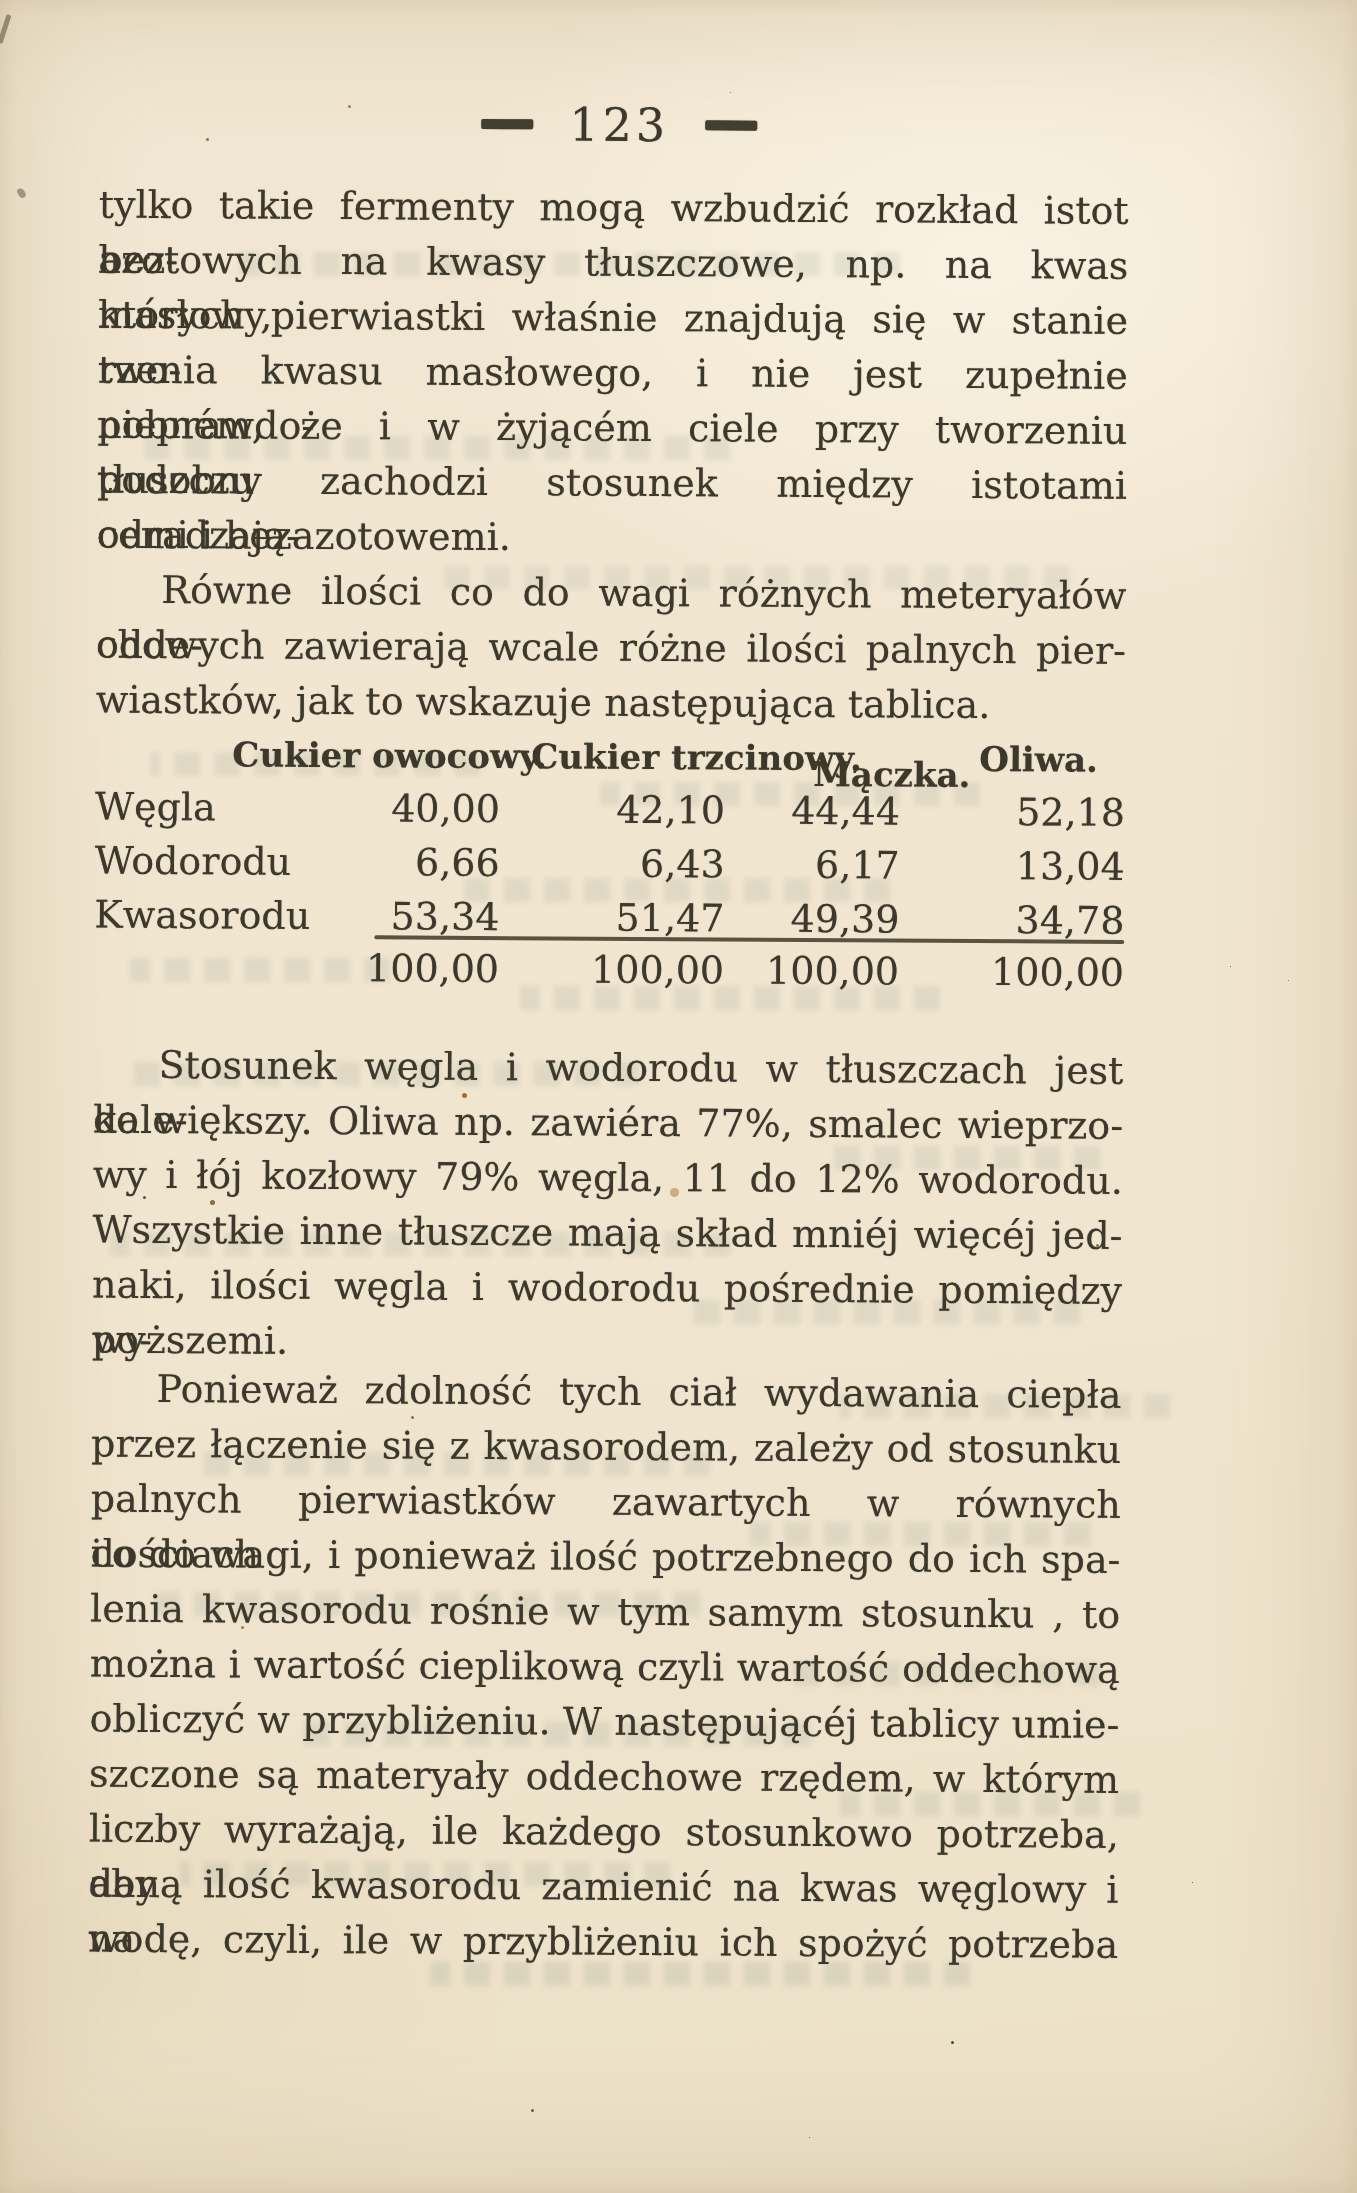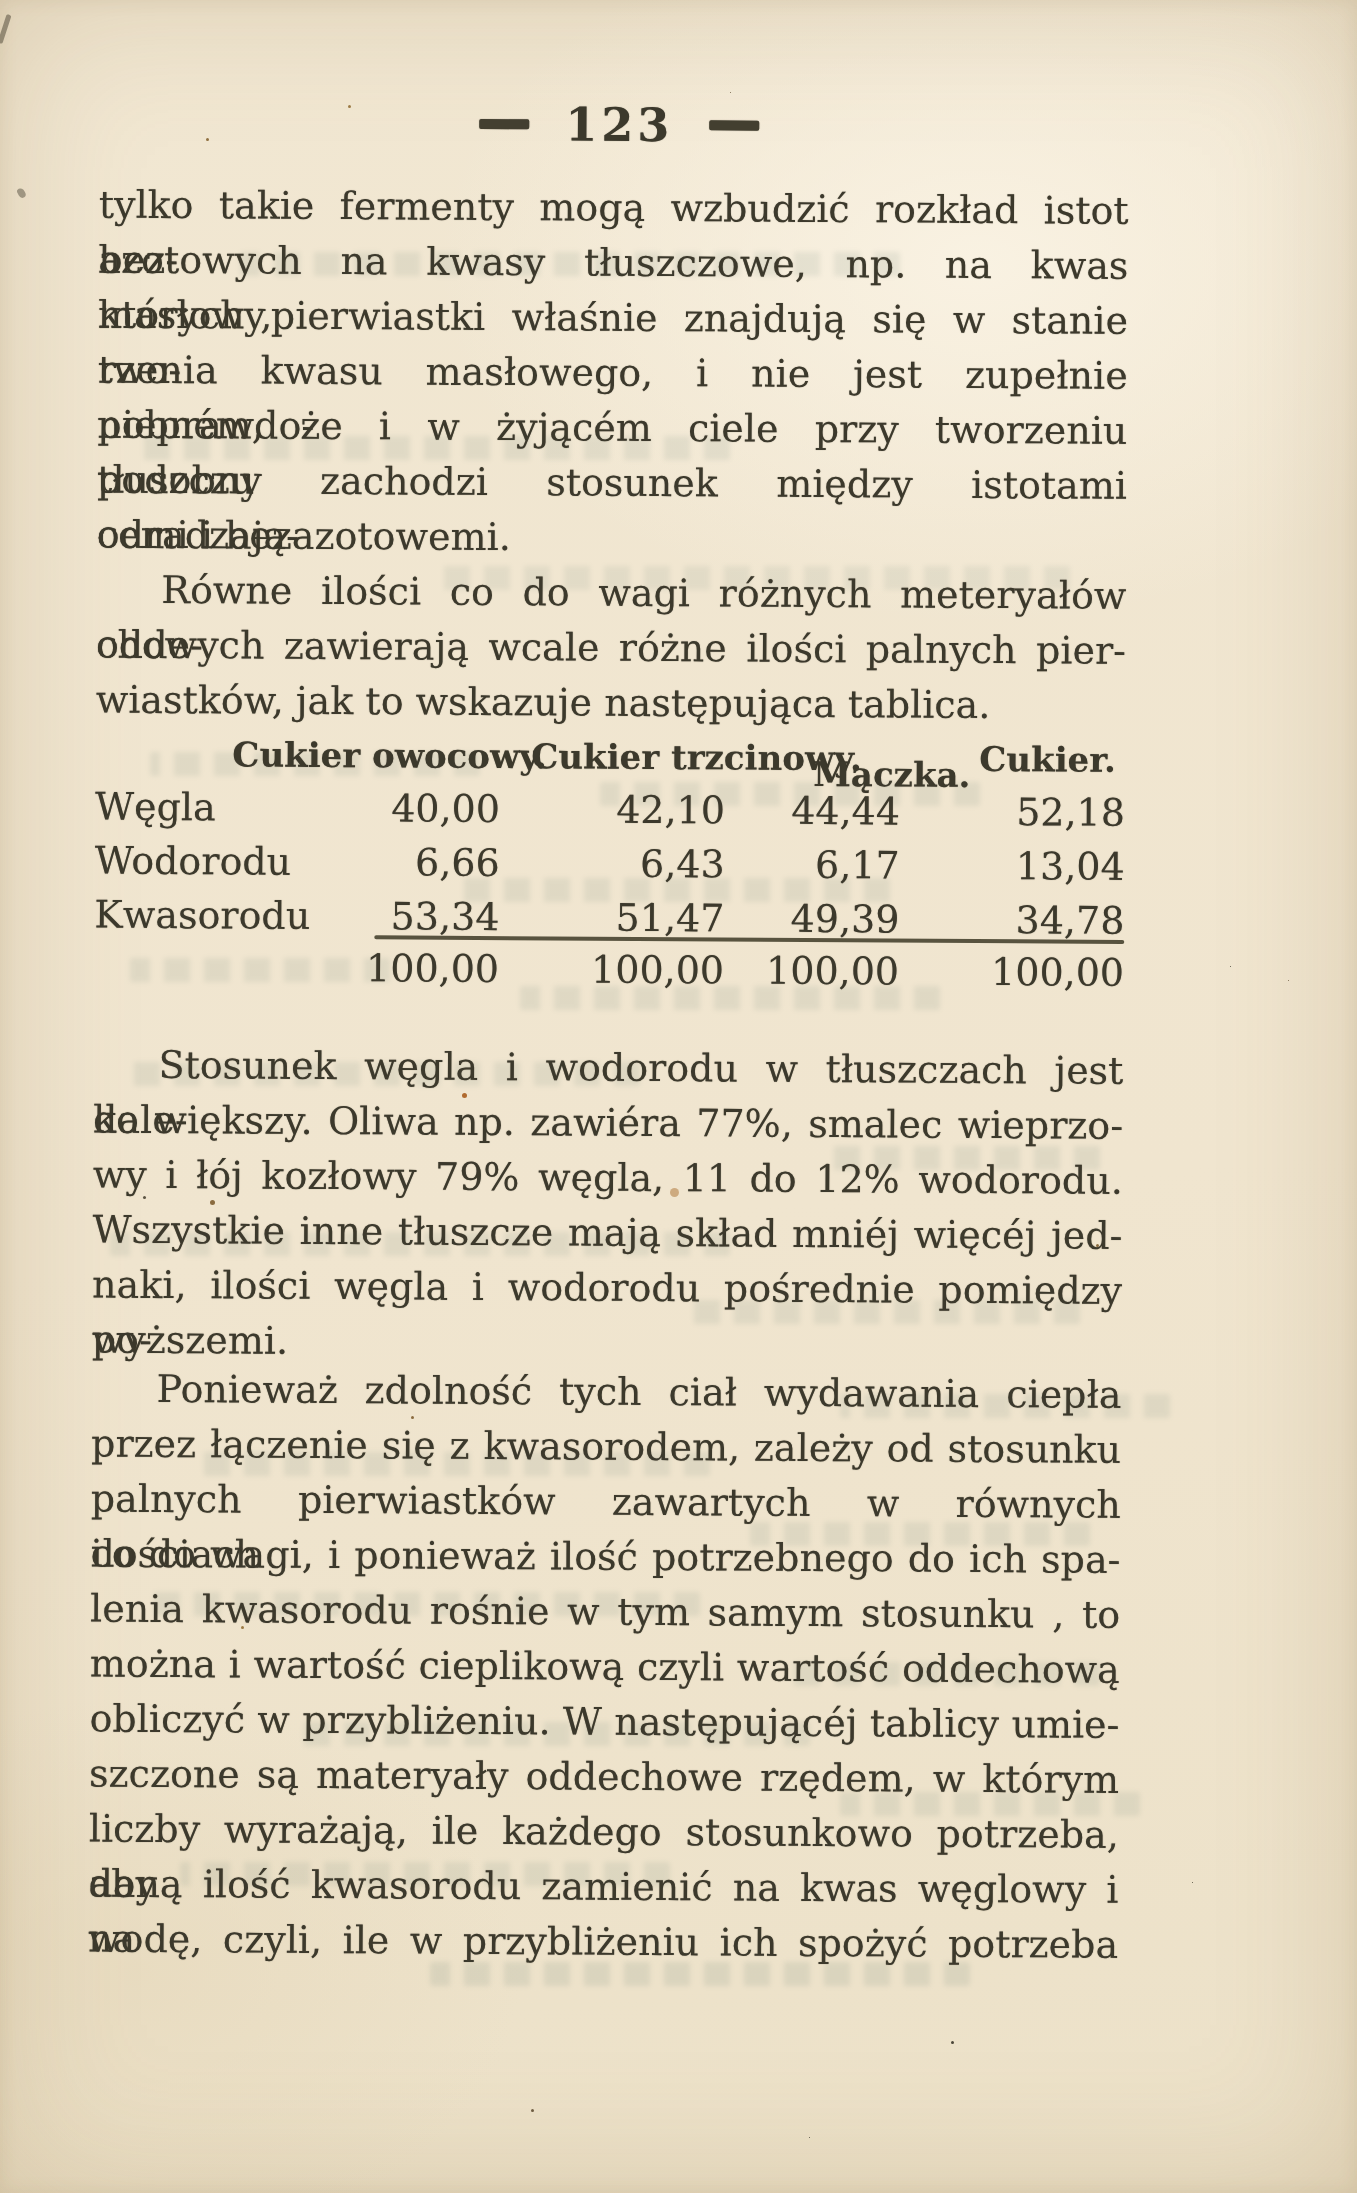--- a/index.html
+++ b/index.html
@@ -22,21 +22,21 @@
     color:#3c392c;
     font-size:38px;line-height:55px;
     text-shadow:0 0 1px rgba(60,55,42,.55);
   }
   
   .pagehead{
     position:absolute;top:92px;left:380px;width:280px;height:60px;
     display:flex;align-items:center;justify-content:center;gap:36px;
   }
   .pagehead .dash{width:52px;height:10px;background:#433f30;border-radius:2px;box-shadow:0 0 1px rgba(60,55,42,.6);}
-  .pagehead .pnum{font-size:46px;font-weight:bold;letter-spacing:4px;line-height:1;}
+  .pagehead .pnum{font-size:46px;font-weight:normal;letter-spacing:4px;line-height:1;}
   
   .para{position:absolute;left:0;width:1030px;}
   .tline{height:55px;text-align:justify;text-align-last:justify;}
   .tline.short{text-align-last:left;}
   .para.indent .tline:first-child{text-indent:65px;}
   #p1{top:178px;} #p2{top:563px;} #p3{top:1038px;} #p4{top:1362px;}
   
   .dtable{position:absolute;left:0;top:728px;width:1030px;height:270px;}
   .thead{position:relative;height:52px;line-height:52px;font-size:34px;font-weight:bold;}
   .thead span{position:absolute;white-space:nowrap;}
@@ -126,21 +126,21 @@
         <div class="tline">Równe ilości co do wagi różnych meteryałów odde-</div>
         <div class="tline">chowych zawierają wcale różne ilości palnych pier-</div>
         <div class="tline short">wiastków, jak to wskazuje następująca tablica.</div>
       </div>
 
     <div class="dtable">
       <div class="thead">
         <span class="h1">Cukier owocowy.</span>
         <span class="h2">Cukier trzcinowy.</span>
         <span class="h3">Mączka.</span>
-        <span class="h4">Cukier.</span>
+        <span class="h4">Oliwa.</span>
       </div>
       <div class="trow">
         <div class="lbl">Węgla</div>
         <div class="num">40,00</div>
         <div class="num">42,10</div>
         <div class="num">44,44</div>
         <div class="num">52,18</div>
       </div>
       <div class="trow">
         <div class="lbl">Wodorodu</div>

